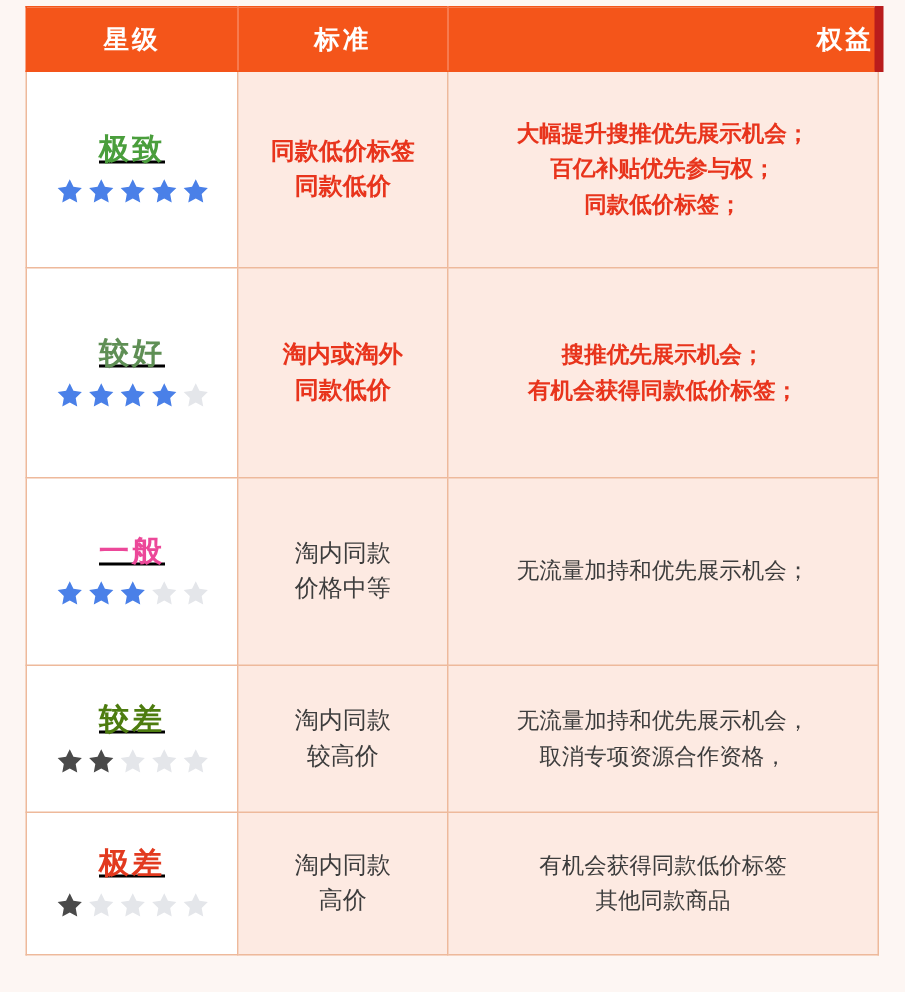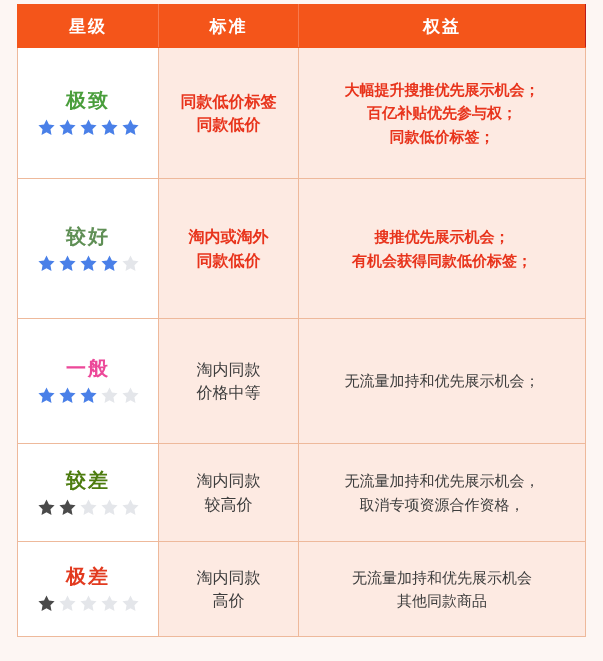--- a/index.html
+++ b/index.html
@@ -44,32 +44,34 @@
     border: 1px solid #f4551a;
     border-right-color: #f8apple;
     text-align: center;
     vertical-align: middle;
     padding: 0;
   }
   thead th.hsep {
     border-right: 1px solid #f87a4e;
   }
   thead th.last {
-    border-right: 1px solid #b91c1c;
+    border-right: 6px solid #b91c1c;
+    text-align: right;
   }
 
   tbody td {
     border: 1px solid #eeb99b;
     text-align: center;
     vertical-align: middle;
     padding: 0 4px;
   }
   td.col-star {
     background: #ffffff;
     padding: 16px 4px;
+    text-decoration: underline;
   }
   td.col-std {
     background: #fdeae2;
     font-size: 16px;
     line-height: 1.45;
   }
   td.col-ben {
     background: #fdeae2;
     font-size: 15px;
     line-height: 1.55;
@@ -322,20 +324,20 @@
             </div>
           </td>
           <td class="col-std">
             <div class="cell-lines txt-dark">
               <div>淘内同款</div>
               <div>高价</div>
             </div>
           </td>
           <td class="col-ben">
             <div class="cell-lines txt-dark">
-              <div>无流量加持和优先展示机会</div>
+              <div>有机会获得同款低价标签</div>
               <div>其他同款商品</div>
             </div>
           </td>
         </tr>
       </tbody>
   </table>
 </div>
 
 </body></html>

